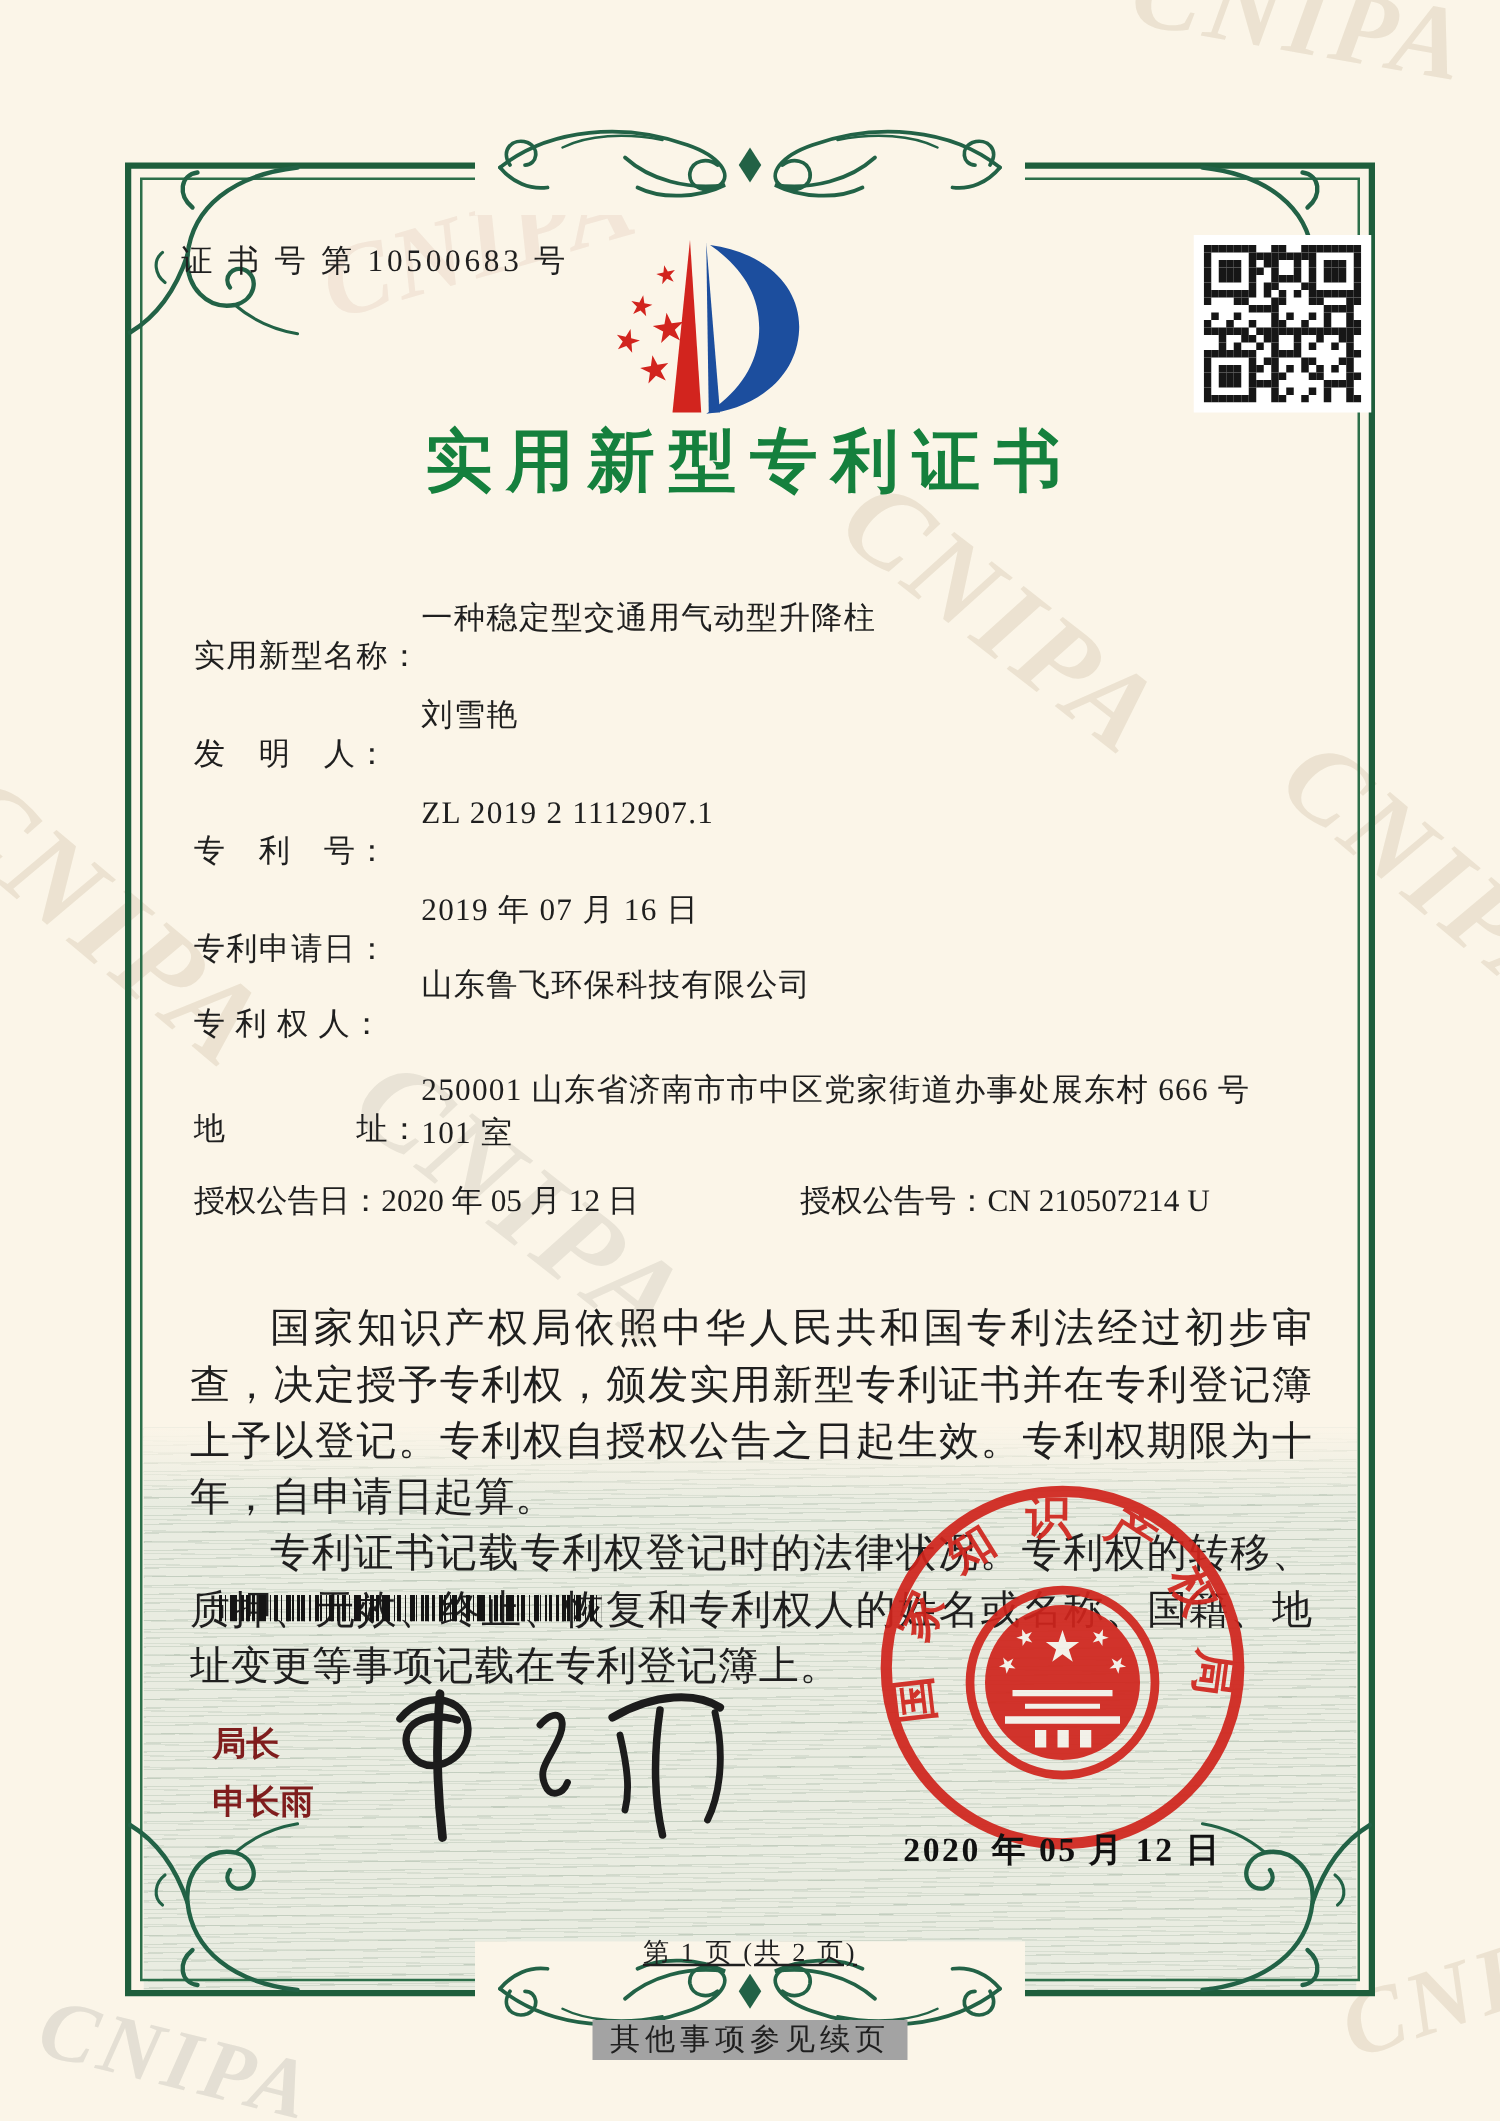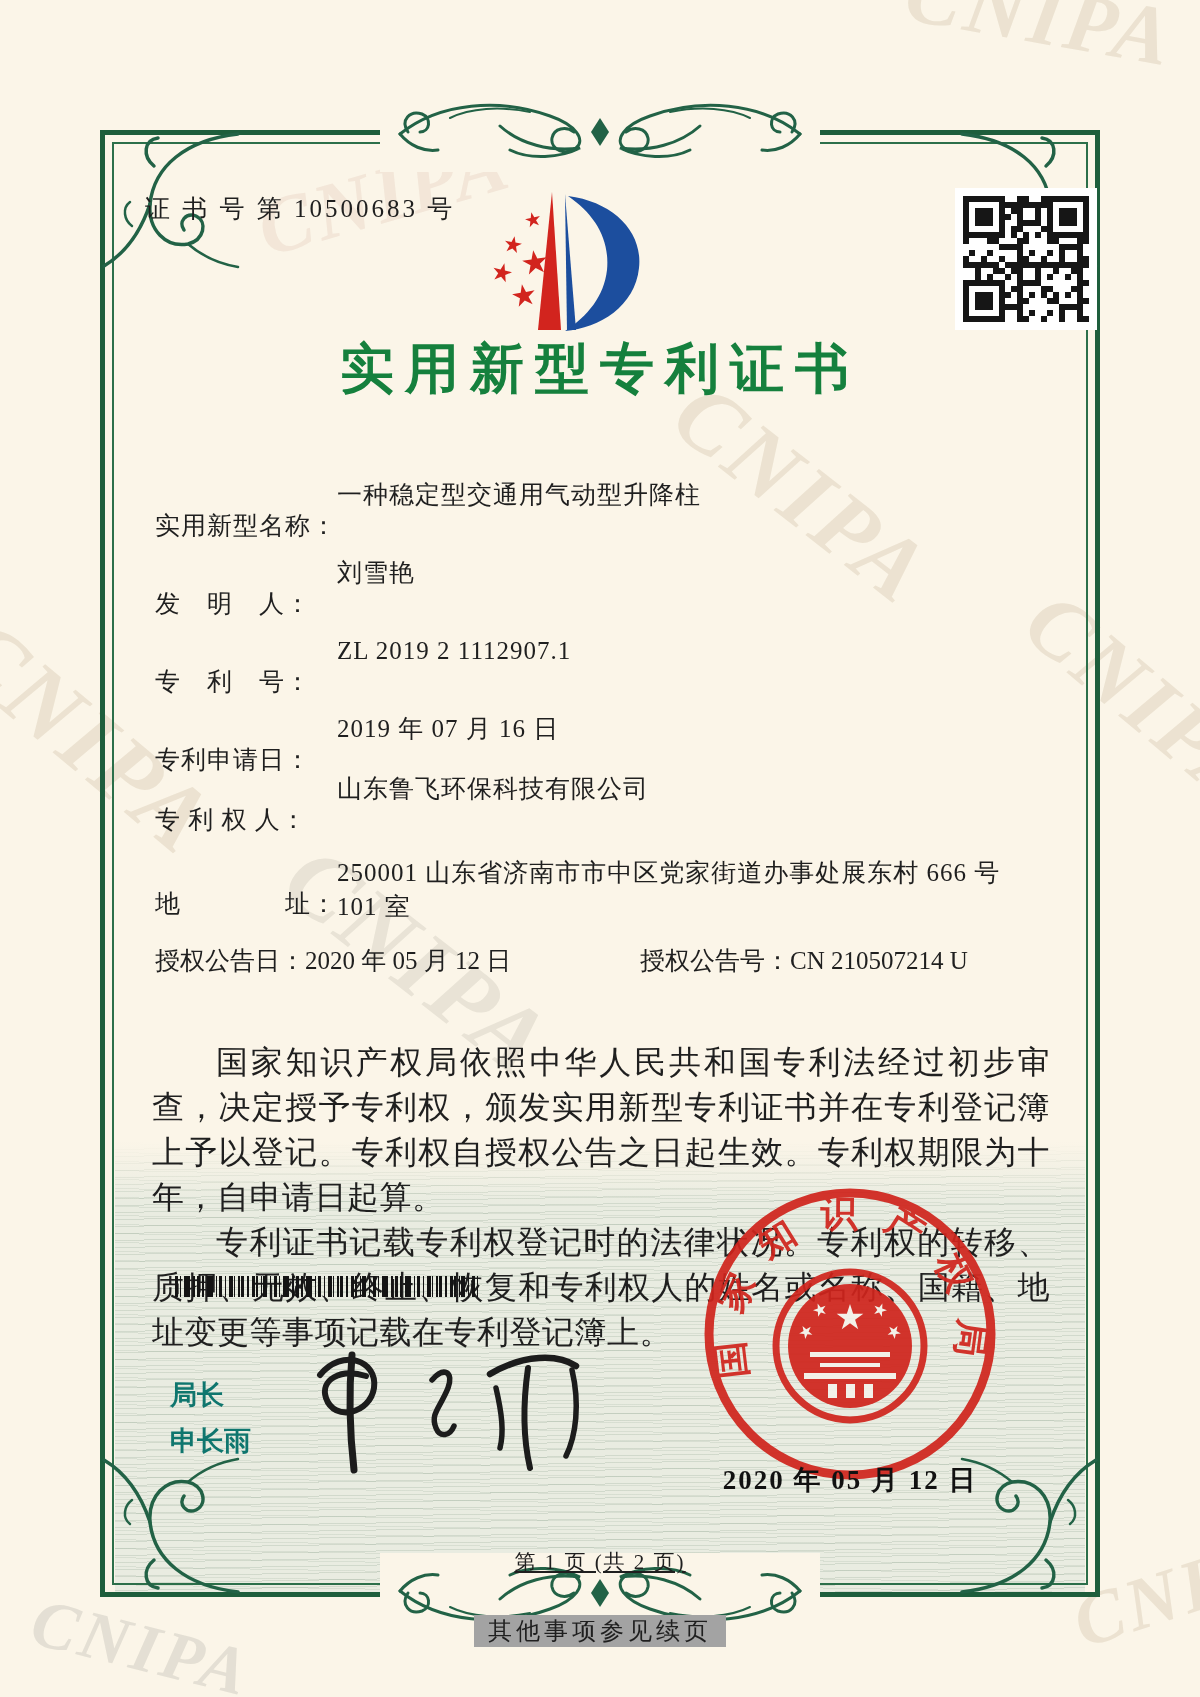--- a/index.html
+++ b/index.html
@@ -37,21 +37,21 @@
   .grant .right{position:absolute;left:485px;top:0;}
   
   .body-text{position:absolute;left:152px;top:1040px;width:898px;font-size:32px;}
   .body-text p{margin:0;line-height:45px;text-indent:2em;text-align:justify;letter-spacing:0.5px;}
   
   .barcode{position:absolute;left:175px;top:1276px;width:306px;height:21px;
       background-image:
         repeating-linear-gradient(90deg,#141414 0 2px,rgba(0,0,0,0) 2px 5px,#141414 5px 6px,rgba(0,0,0,0) 6px 9px),
         repeating-linear-gradient(90deg,#141414 0 3px,rgba(0,0,0,0) 3px 11px);}
   .director{position:absolute;left:170px;top:1372px;font-family:"Liberation Sans","DejaVu Sans",sans-serif;
-            font-weight:700;font-size:27px;line-height:46px;color:#0f766e;}
+            font-weight:700;font-size:27px;line-height:46px;color:#7f1d1d;}
   .signature{position:absolute;left:282px;top:1330px;}
   .seal{position:absolute;left:700px;top:1184px;width:300px;height:300px;}
   .seal-date{position:absolute;left:700px;top:1462px;width:300px;text-align:center;
              font-size:27px;letter-spacing:2px;color:#111;font-weight:600;}
   .page-no{position:absolute;left:0;top:1548px;width:100%;text-align:center;font-size:21px;letter-spacing:2px;text-decoration:underline;}
   .continuation{position:absolute;left:0;top:1615px;width:100%;text-align:center;font-size:24px;letter-spacing:4px;}
   .continuation span{background:#a3a3a3;padding:3px 14px;}
   svg{display:block;}
 </style>
 </head>

